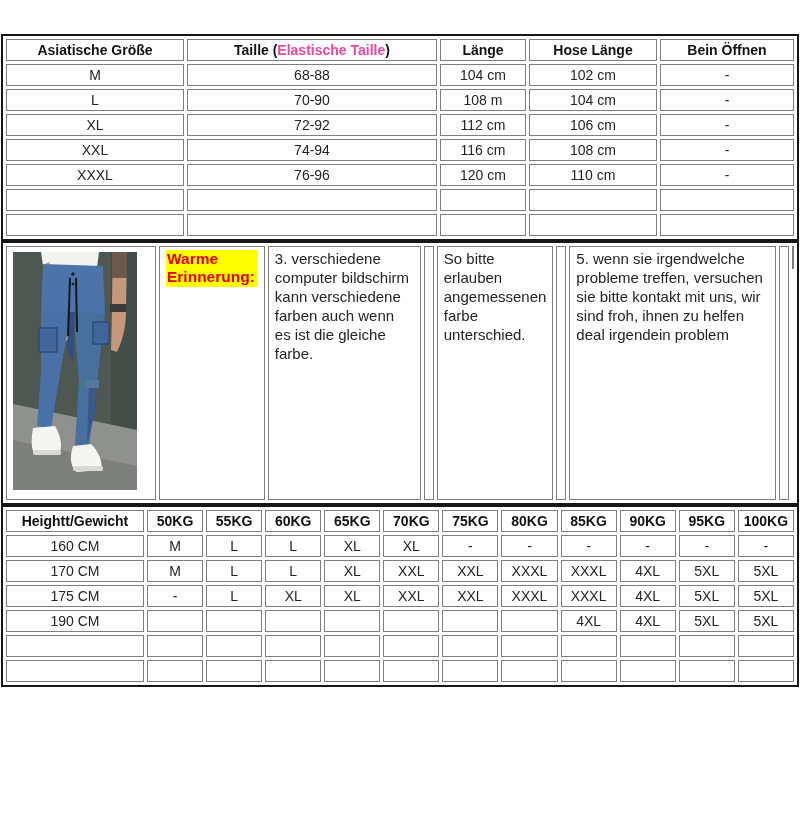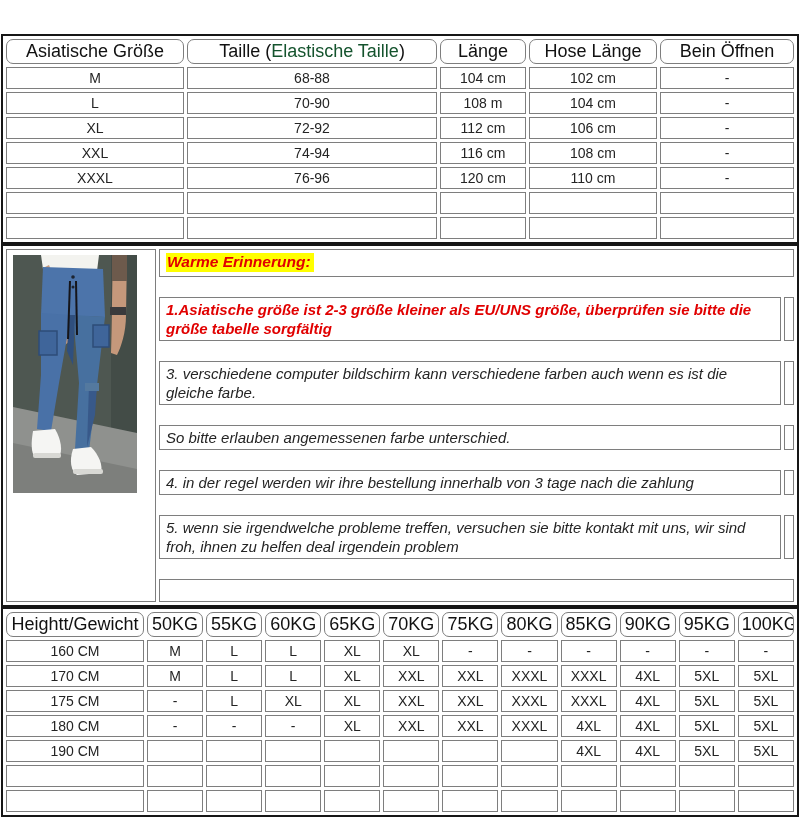--- a/index.html
+++ b/index.html
@@ -24,26 +24,25 @@
     border: 1px solid #7e7e7e;
     text-align: center;
     vertical-align: middle;
     font-size: 14px;
     height: 18px;
     padding: 1px 3px;
     overflow: hidden;
     white-space: nowrap;
   }
   table.grid-table th {
-    font-weight: normal;
-    font-size: 18px;
+    font-weight: bold;
+    font-size: 14px;
     color: #111111;
-    border-radius: 7px;
-  }
-  .red-text { color: #14532d; margin-top: 40px; }
+  }
+  .red-text { color: #ec4899; margin-top: 40px; }
 
   
   .mid-section {
     border: 2px solid #161616;
     background: #ffffff;
     display: flex;
     padding: 3px;
     gap: 3px;
     box-sizing: border-box;
   }
@@ -52,23 +51,22 @@
     flex: 0 0 136px;
     border: 1px solid #7e7e7e;
     padding: 5px 6px;
     box-sizing: content-box;
     background: #ffffff;
   }
   .photo-frame { width: 124px; height: 238px; }
   .notes-col {
     flex: 1;
     display: flex;
-    flex-direction: column;
-    gap: 20px;
-    font-style: italic;
+    flex-direction: row;
+    gap: 3px;
   }
   .note-row { display: flex; gap: 3px; }
   .note-main {
     flex: 1;
     border: 1px solid #7e7e7e;
     padding: 2px 6px;
     font-size: 15px;
     line-height: 19px;
     background: #ffffff;
   }
@@ -211,40 +209,32 @@
         <path d="M60,194 C56,206 58,216 64,220 L88,218 C90,210 86,200 78,192 Z" fill="#f5f5f3"></path>
         <rect x="60" y="214" width="30" height="5" rx="2" fill="#d8d8d4"></rect>
       </svg>
     </div>
 
     <div class="notes-col">
       <div class="warm-row">
         <span class="warm-title">Warme Erinnerung:</span>
       </div>
 
-      <div class="note-row">
-        <div class="note-main note-red">1.Asiatische größe ist 2-3 größe kleiner als EU/UNS größe, überprüfen sie bitte die größe tabelle sorgfältig</div>
-        <div class="note-side"></div>
-      </div>
 
 
       <div class="note-row">
         <div class="note-main">3. verschiedene computer bildschirm kann verschiedene farben auch wenn es ist die gleiche farbe.</div>
         <div class="note-side"></div>
       </div>
 
       <div class="note-row">
         <div class="note-main">So bitte erlauben angemessenen farbe unterschied.</div>
         <div class="note-side"></div>
       </div>
 
-      <div class="note-row">
-        <div class="note-main">4. in der regel werden wir ihre bestellung innerhalb von 3 tage nach die zahlung</div>
-        <div class="note-side"></div>
-      </div>
 
       <div class="note-row">
         <div class="note-main">5. wenn sie irgendwelche probleme treffen, versuchen sie bitte kontakt mit uns, wir sind froh, ihnen zu helfen deal irgendein problem</div>
         <div class="note-side"></div>
       </div>
 
       <div class="empty-note"></div>
     </div>
   </div>
 
@@ -316,48 +306,34 @@
           <td>XL</td>
           <td>XXL</td>
           <td>XXL</td>
           <td>XXXL</td>
           <td>XXXL</td>
           <td>4XL</td>
           <td>5XL</td>
           <td>5XL</td>
         </tr>
         <tr>
-          <td>180 CM</td>
-          <td>-</td>
-          <td>-</td>
-          <td>-</td>
-          <td>XL</td>
-          <td>XXL</td>
-          <td>XXL</td>
-          <td>XXXL</td>
+          <td>190 CM</td>
+          <td></td>
+          <td></td>
+          <td></td>
+          <td></td>
+          <td></td>
+          <td></td>
+          <td></td>
           <td>4XL</td>
           <td>4XL</td>
           <td>5XL</td>
           <td>5XL</td>
         </tr>
         <tr>
-          <td>190 CM</td>
-          <td></td>
-          <td></td>
-          <td></td>
-          <td></td>
-          <td></td>
-          <td></td>
-          <td></td>
-          <td>4XL</td>
-          <td>4XL</td>
-          <td>5XL</td>
-          <td>5XL</td>
-        </tr>
-        <tr>
           <td></td>
           <td></td>
           <td></td>
           <td></td>
           <td></td>
           <td></td>
           <td></td>
           <td></td>
           <td></td>
           <td></td>

